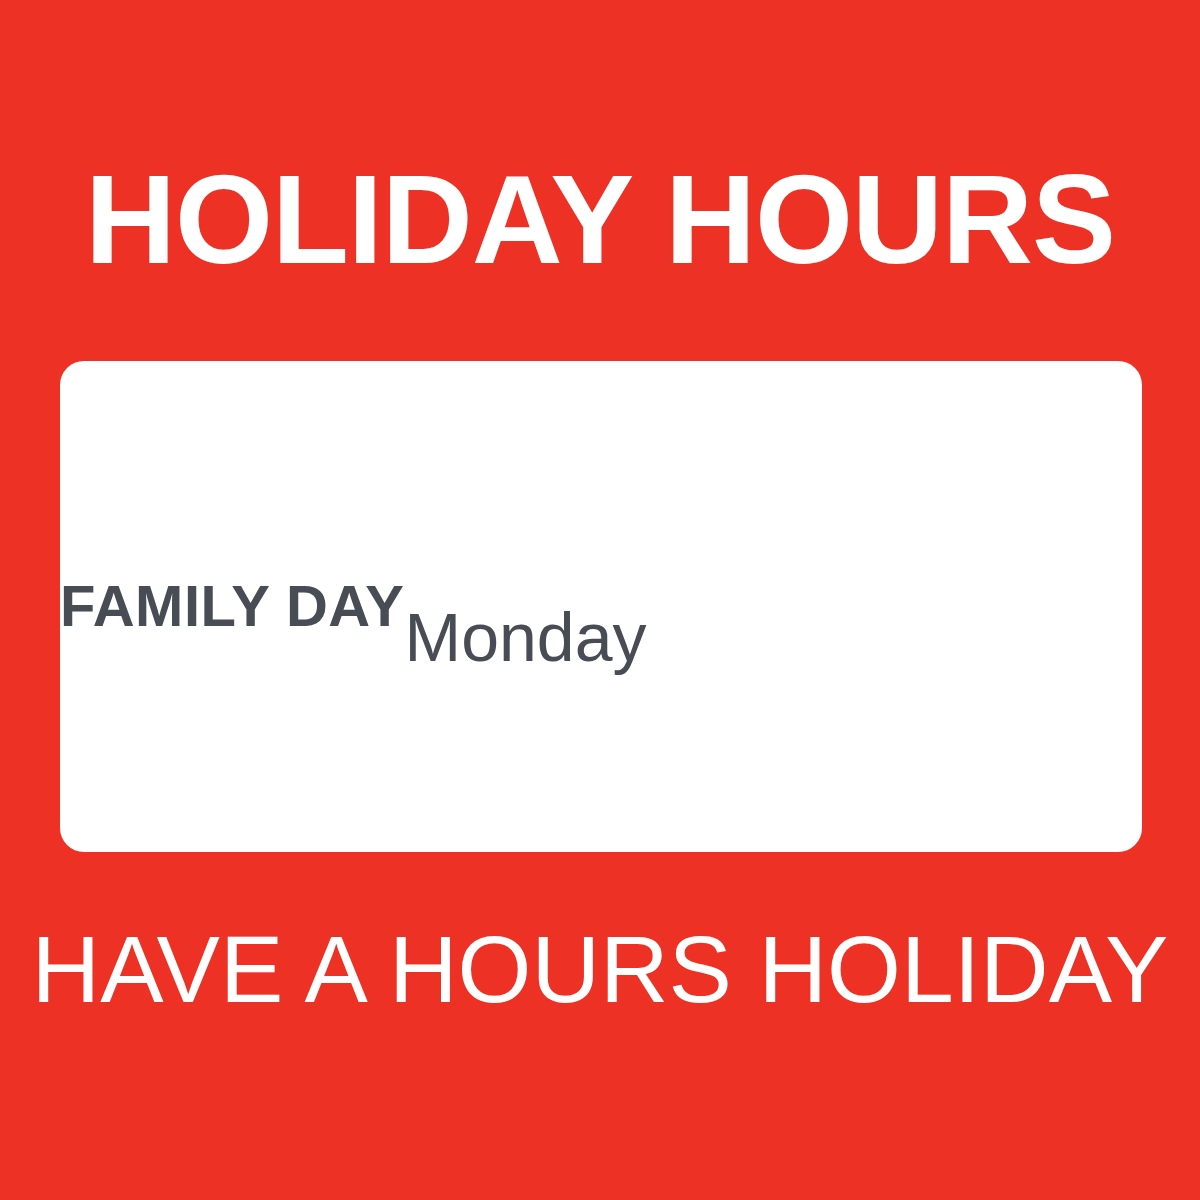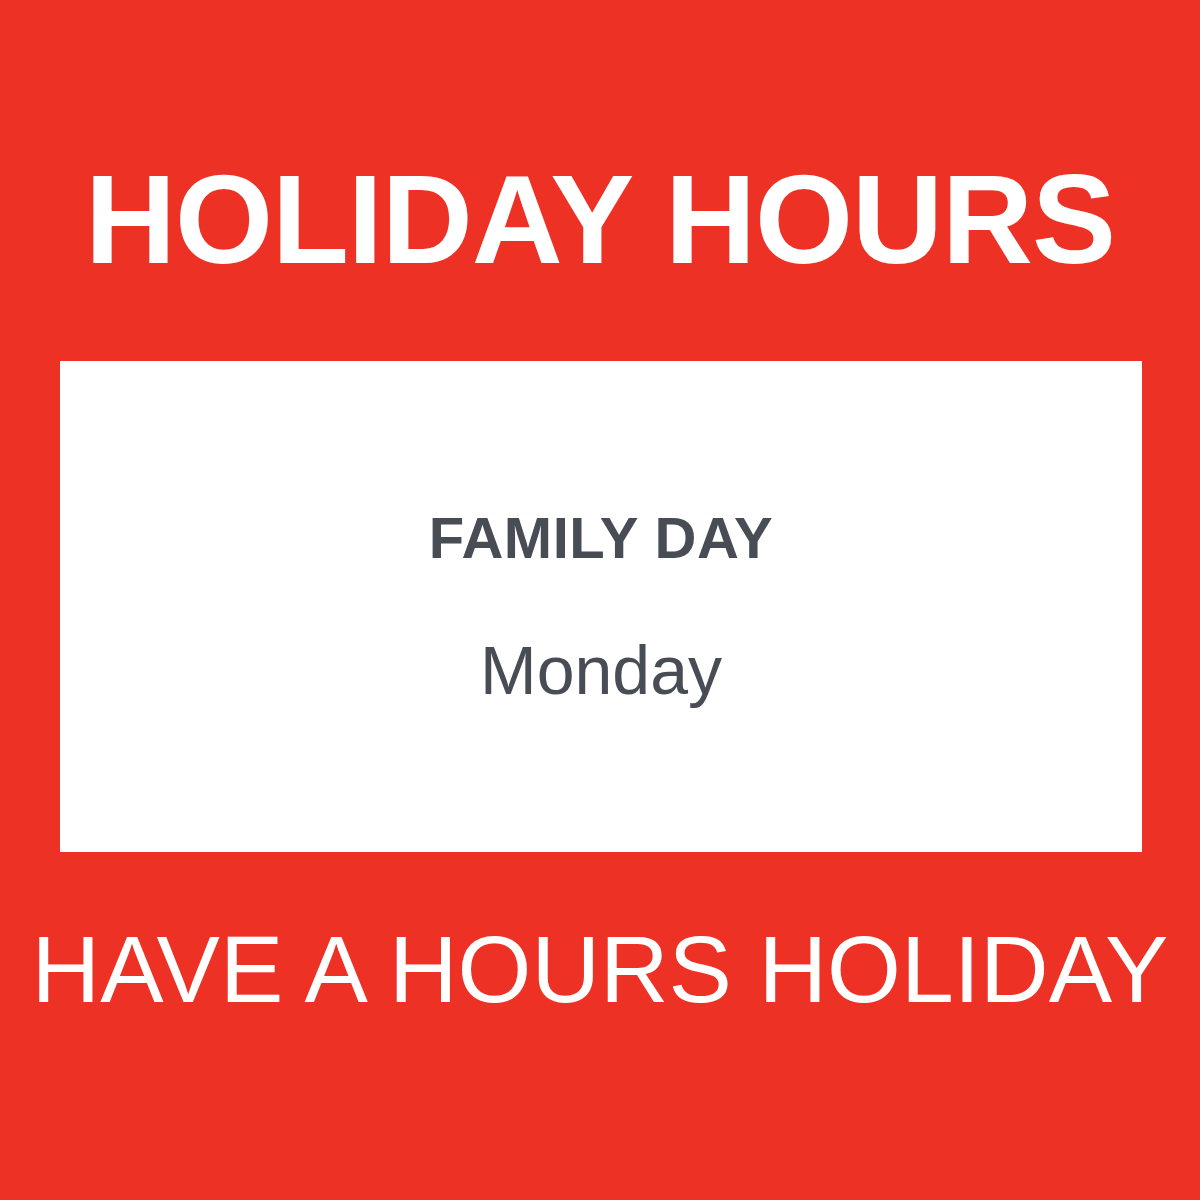--- a/index.html
+++ b/index.html
@@ -1,16 +1,16 @@
 <!DOCTYPE html>
 <html><head>
 <meta charset="utf-8">
 <title>Holiday Hours Notice</title>
 <style>
-  * { margin: 0; padding: 0; box-sizing: border-box; }
+  * { margin: 0; padding: 0; box-sizing: border-box; border-radius: 24px; }
 
   html, body {
     width: 1200px;
     height: 1200px;
     overflow: hidden;
   }
 
   body {
     background: #ED3124;
     font-family: "Liberation Sans", sans-serif;
@@ -48,23 +48,22 @@
 
   
   .detail-card {
     position: absolute;
     left: 60px;
     top: 361px;
     width: 1082px;
     height: 491px;
     background: #FFFFFF;
     display: flex;
-    flex-direction: column;
+    flex-direction: row;
     align-items: center;
-    justify-content: center;
   }
 
   .holiday-name {
     color: #474C55;
     font-family: "Liberation Sans", sans-serif;
     font-size: 58px;
     font-weight: bold;
     line-height: 1.12;
     letter-spacing: 0.5px;
     white-space: nowrap;

